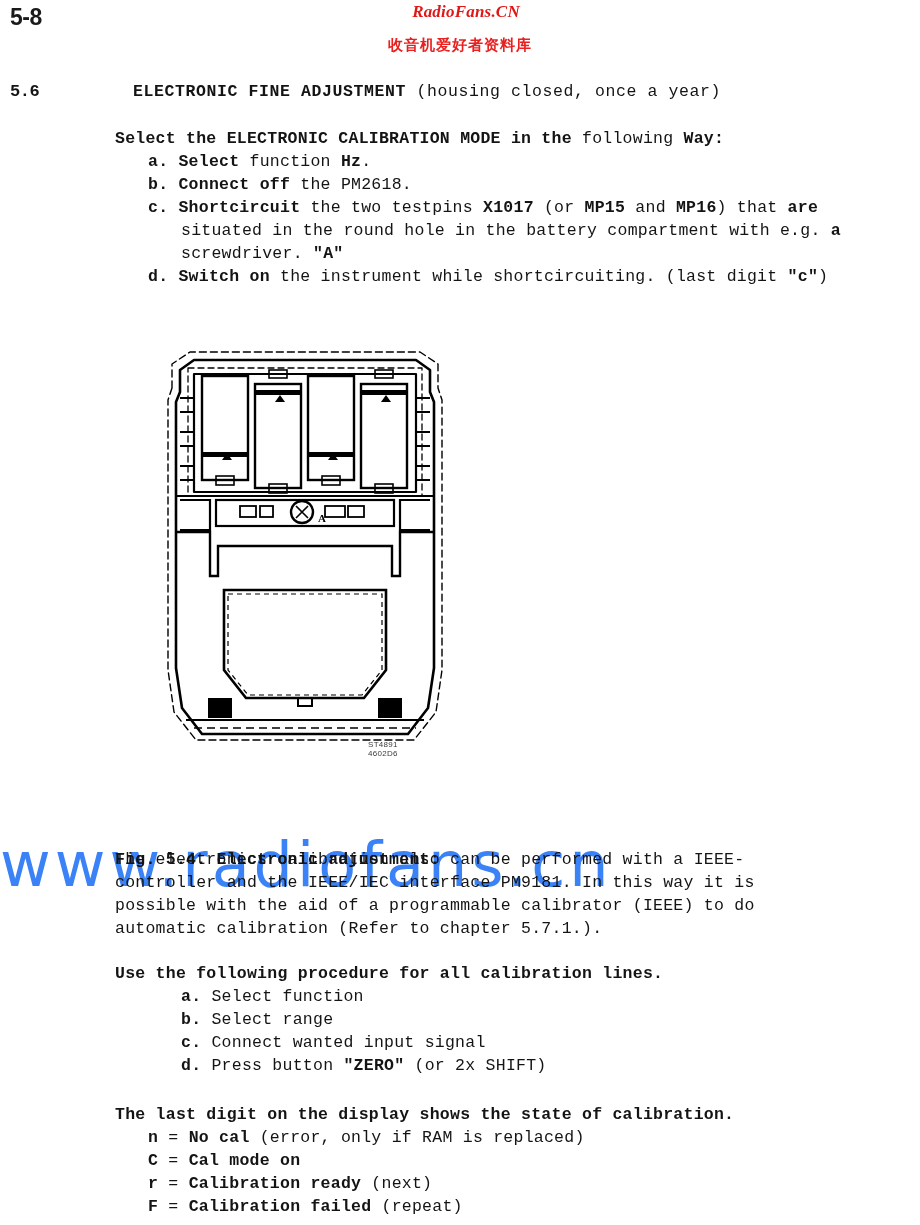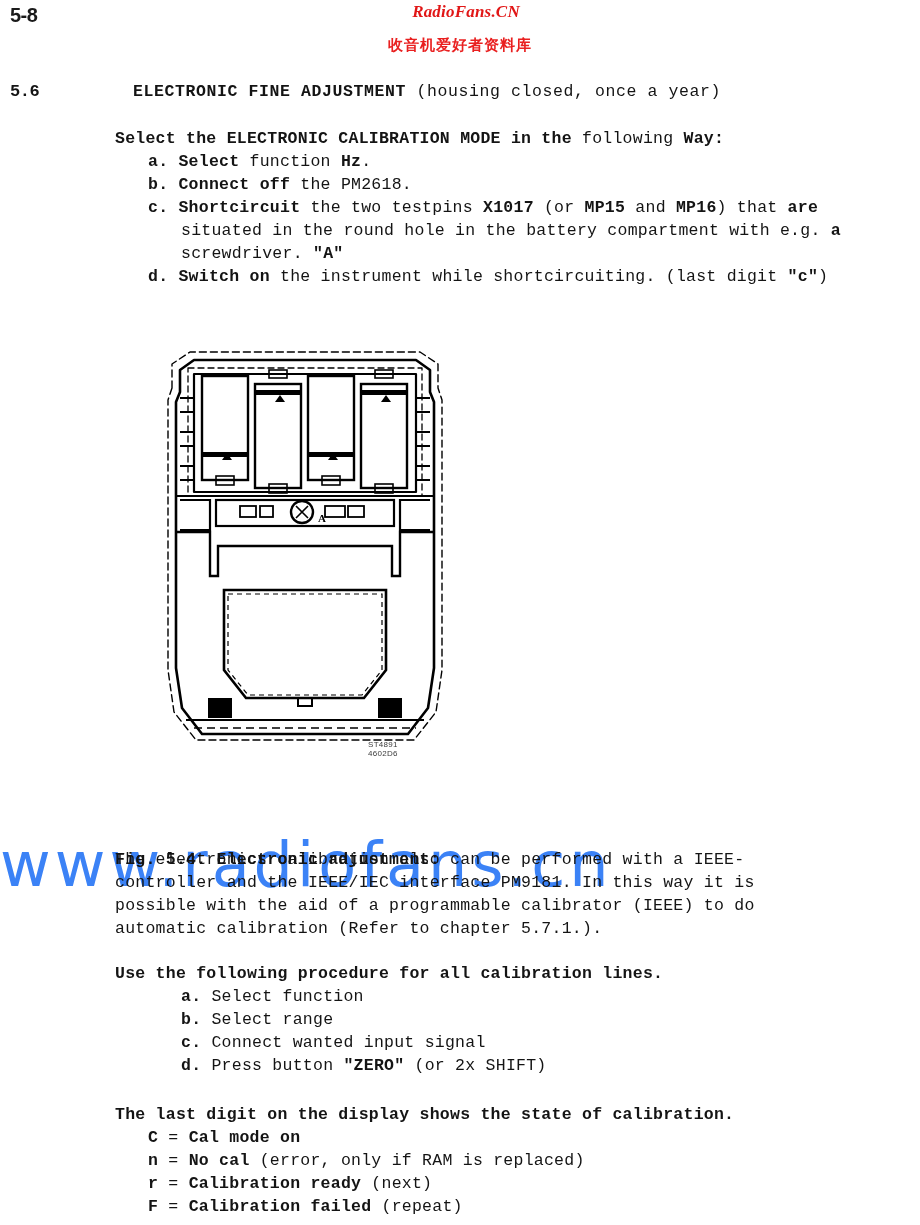--- a/index.html
+++ b/index.html
@@ -17,21 +17,21 @@
     color: #141414;
   }
 
   
   .page-number {
     position: absolute;
     left: 10px;
     top: 4px;
     font-family: "Liberation Sans", sans-serif;
     font-weight: bold;
-    font-size: 20px;
+    font-size: 23px;
     letter-spacing: -0.5px;
     color: #1a1a1a;
     text-align: center;
   }
   .brand-block {
     position: absolute;
     left: 0;
     top: 2px;
     width: 920px;
     text-align: center;
@@ -273,20 +273,20 @@
         <div class="ln indent-b"><span class="bd">a.</span><span> Select function</span></div>
         <div class="ln indent-b"><span class="bd">b.</span><span> Select range</span></div>
         <div class="ln indent-b"><span class="bd">c.</span><span> Connect wanted input signal</span></div>
         <div class="ln indent-b"><span class="bd">d.</span><span> Press button </span><span class="bd">"ZERO"</span><span> (or 2x SHIFT)</span></div>
       </div>
   </div>
 
   <div class="block b-states">
     <div class="ln bd">The last digit on the display shows the state of calibration.</div>
     <div id="state-items">
+        <div class="ln indent-c"><span class="bd">n</span><span> = </span><span class="bd">No cal</span><span> (error, only if RAM is replaced)</span></div>
         <div class="ln indent-c"><span class="bd">C</span><span> = </span><span class="bd">Cal mode on</span></div>
-        <div class="ln indent-c"><span class="bd">n</span><span> = </span><span class="bd">No cal</span><span> (error, only if RAM is replaced)</span></div>
         <div class="ln indent-c"><span class="bd">r</span><span> = </span><span class="bd">Calibration ready</span><span> (next)</span></div>
         <div class="ln indent-c"><span class="bd">F</span><span> = </span><span class="bd">Calibration failed</span><span> (repeat)</span></div>
       </div>
   </div>
 
 </div>
 
 </body></html>

